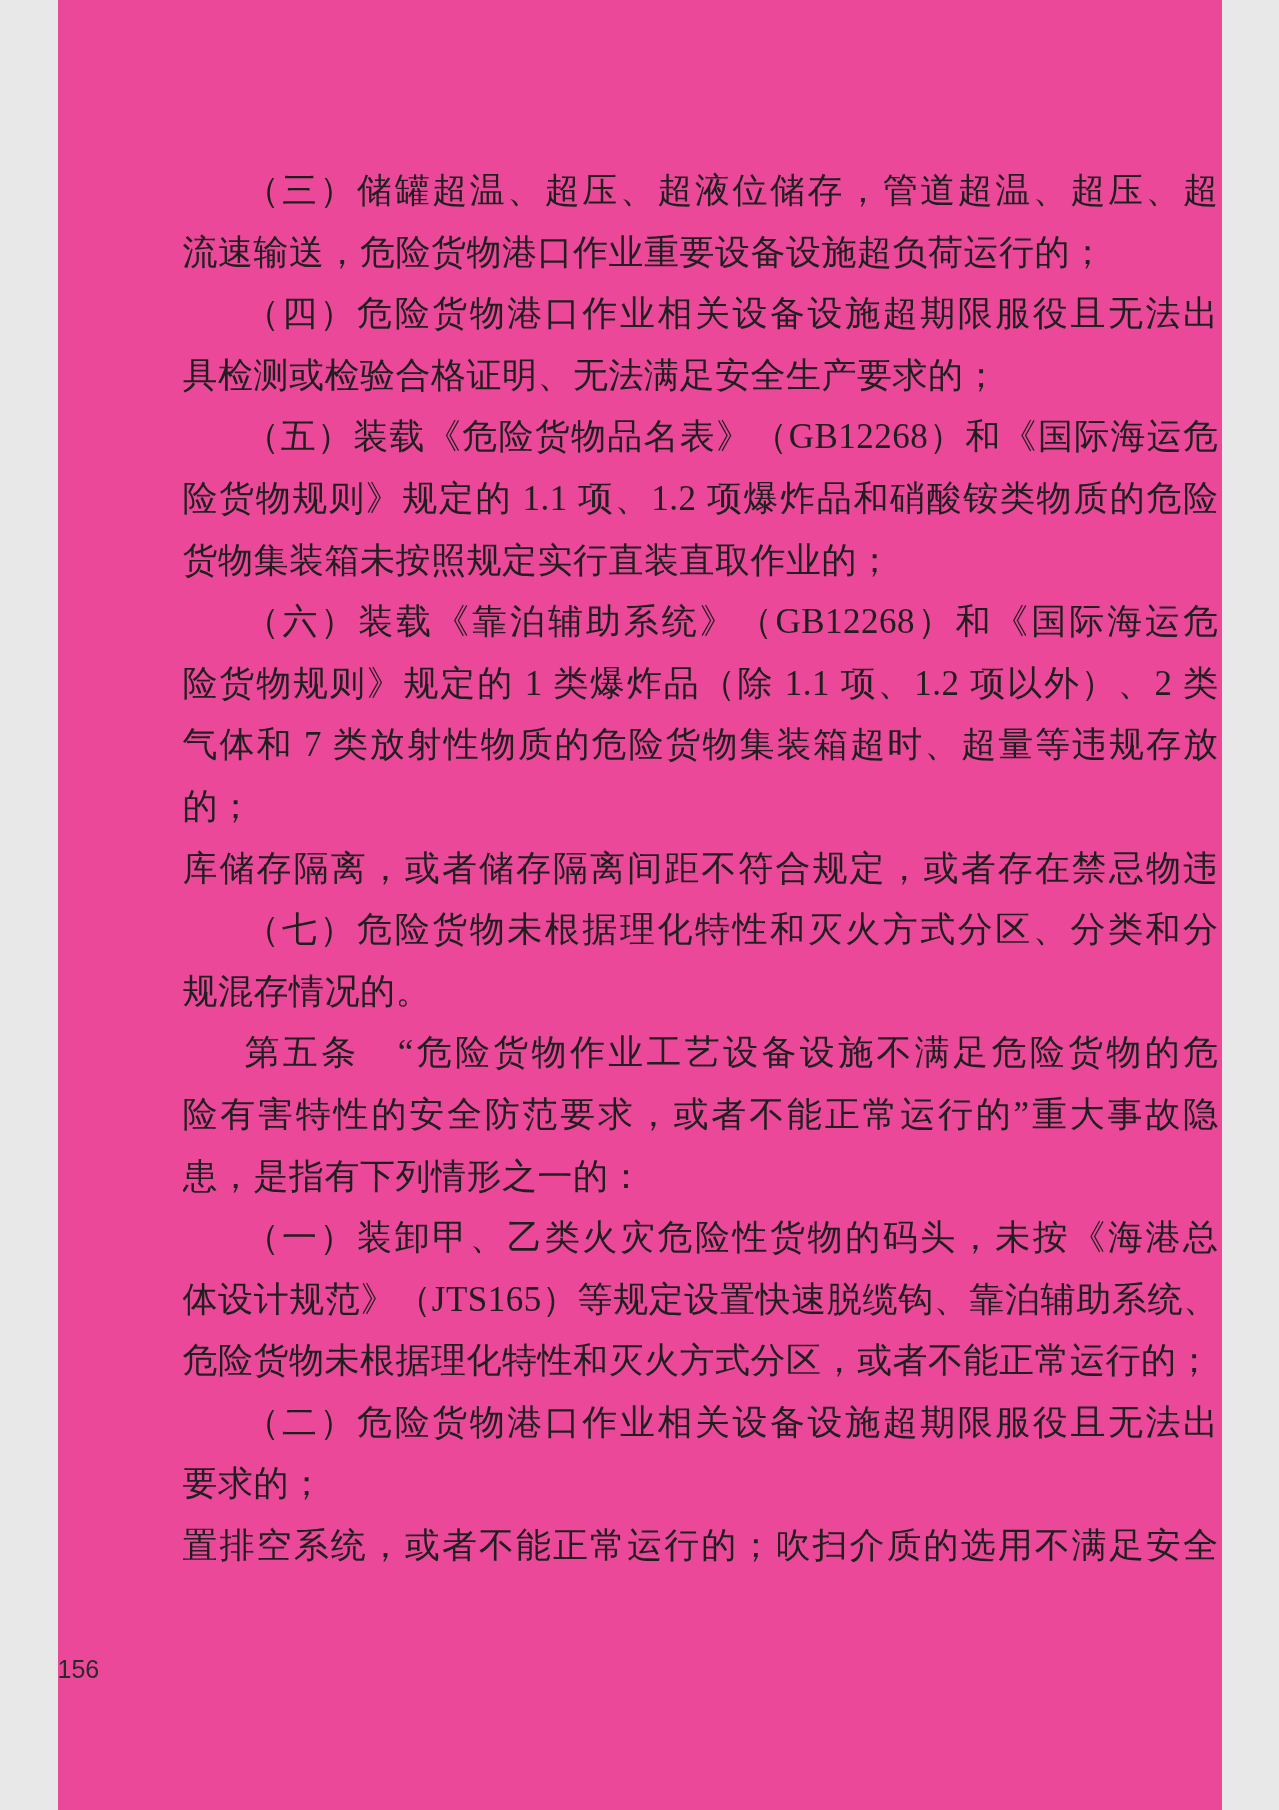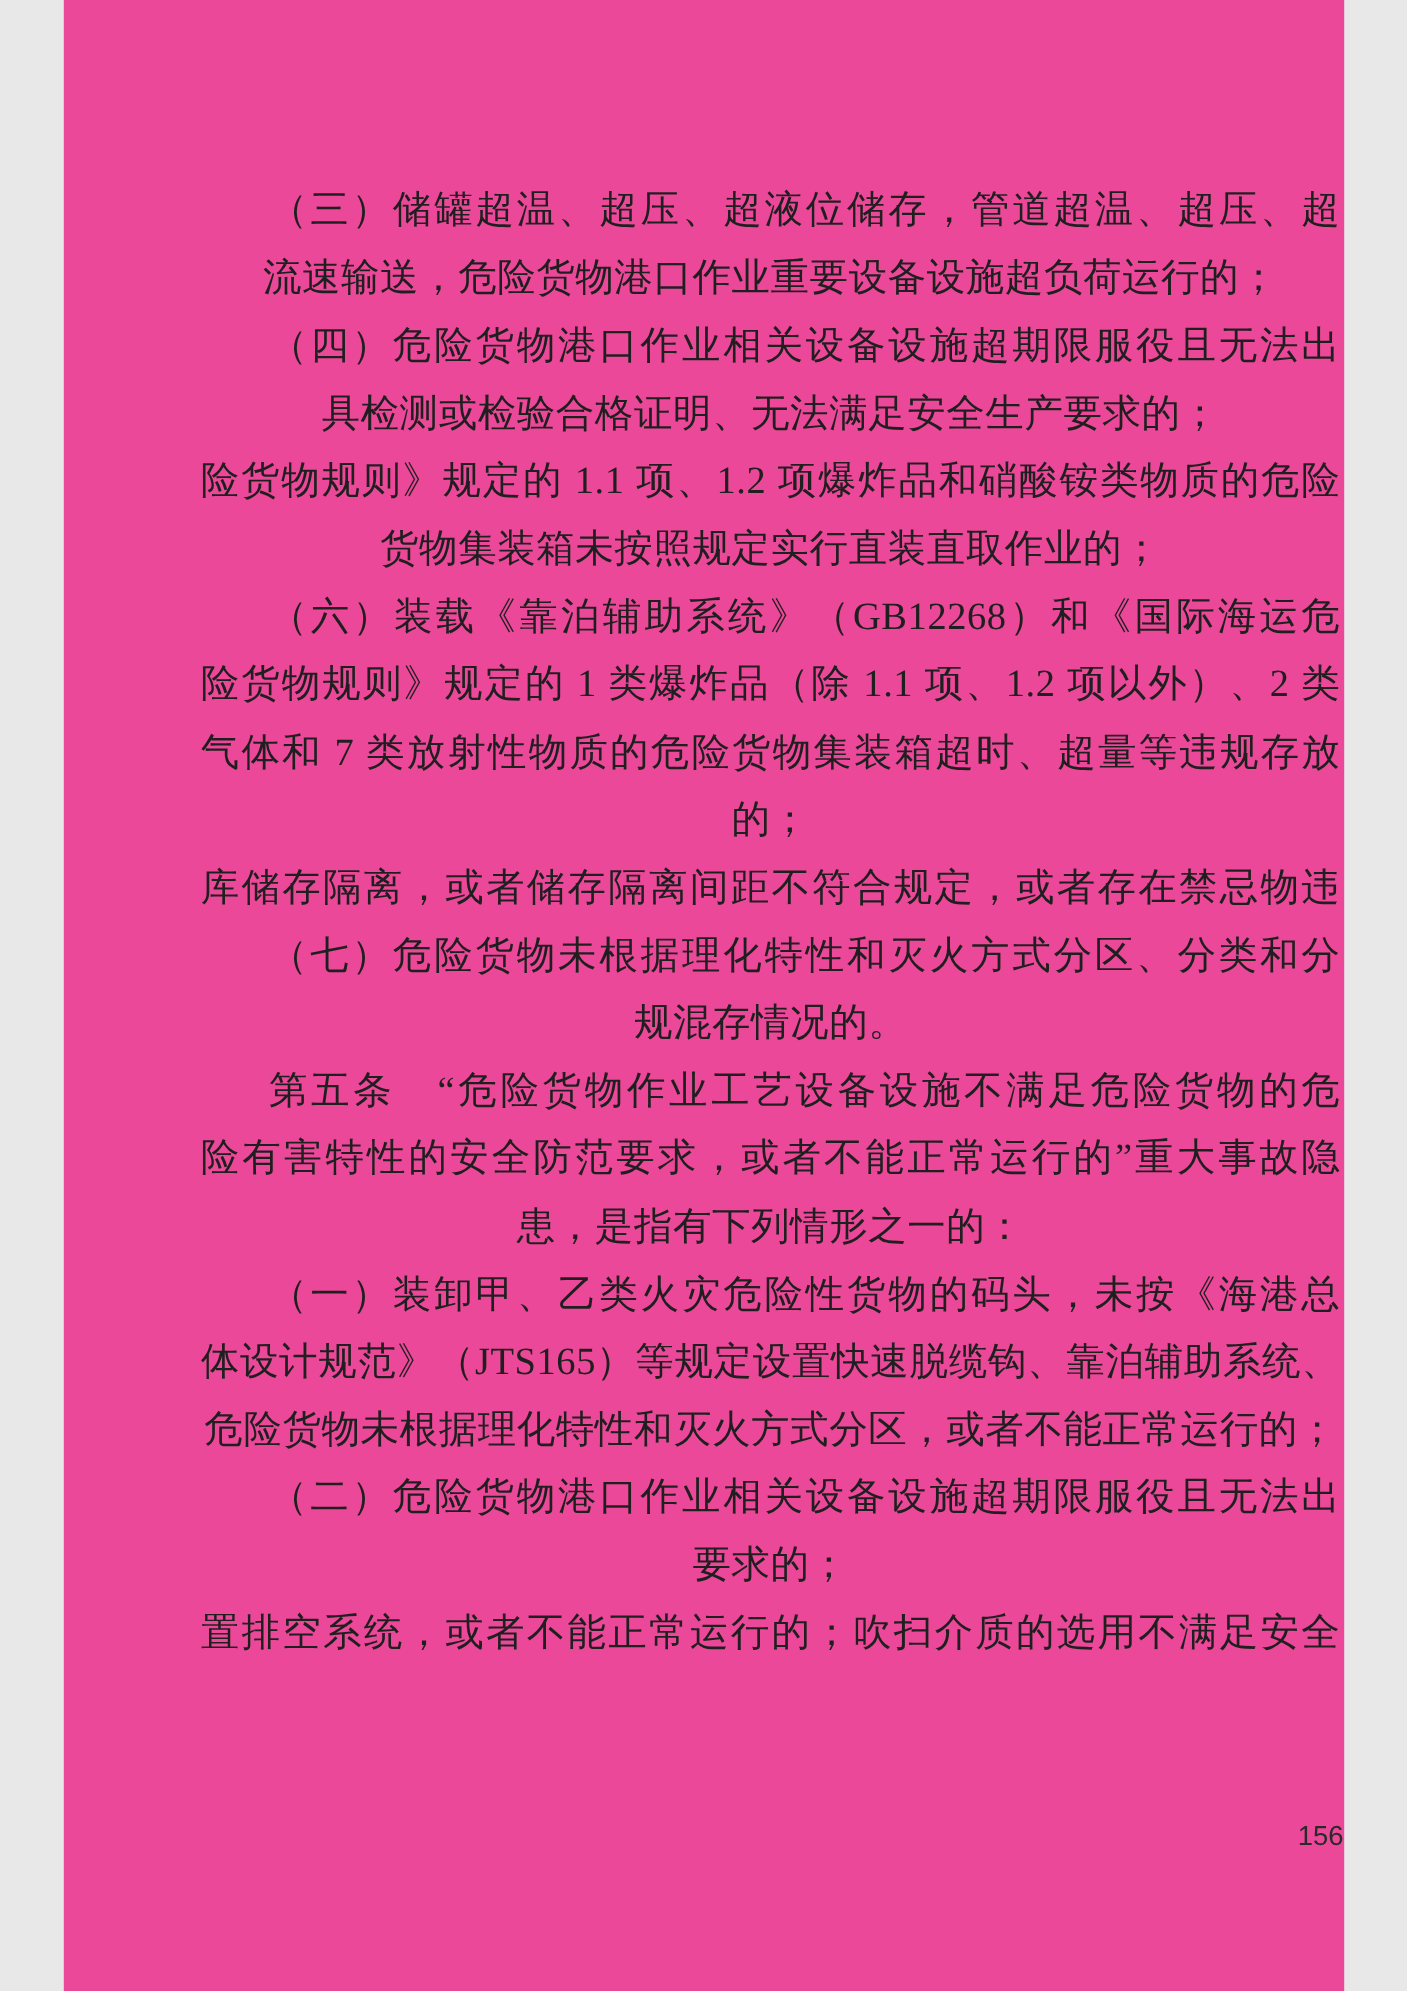--- a/index.html
+++ b/index.html
@@ -22,53 +22,54 @@
     top: 160px;
     width: 1036px;
     font-size: 35px;
     line-height: 61.6px;
     color: #1f1f1f;
     letter-spacing: 0.5px;
   }
   .line {
     height: 61.6px;
     overflow: hidden;
-    text-align: center;
+    text-align: left;
     white-space: normal;
   }
   .line.full {
     text-align: justify;
     text-align-last: justify;
   }
   .line.indent {
     padding-left: 62px;
   }
   .bold {
     font-weight: normal;
   }
   .page-number {
     position: absolute;
     top: 1655px;
     left: 0;
     width: 100%;
-    text-align: right;
+    text-align: left;
     font-family: "Liberation Sans", "DejaVu Sans", sans-serif;
     font-size: 25px;
     color: #2a2a2a;
   }
 </style>
 </head>
 <body>
 
 <div class="page">
   <div class="text-block">
       <div class="line full indent">（三）储罐超温、超压、超液位储存，管道超温、超压、超</div>
       <div class="line">流速输送，危险货物港口作业重要设备设施超负荷运行的；</div>
       <div class="line full indent">（四）危险货物港口作业相关设备设施超期限服役且无法出</div>
       <div class="line">具检测或检验合格证明、无法满足安全生产要求的；</div>
+      <div class="line full indent">（五）装载《危险货物品名表》（GB12268）和《国际海运危</div>
       <div class="line full">险货物规则》规定的 1.1 项、1.2 项爆炸品和硝酸铵类物质的危险</div>
       <div class="line">货物集装箱未按照规定实行直装直取作业的；</div>
       <div class="line full indent">（六）装载《靠泊辅助系统》（GB12268）和《国际海运危</div>
       <div class="line full">险货物规则》规定的 1 类爆炸品（除 1.1 项、1.2 项以外）、2 类</div>
       <div class="line full">气体和 7 类放射性物质的危险货物集装箱超时、超量等违规存放</div>
       <div class="line">的；</div>
       <div class="line full">库储存隔离，或者储存隔离间距不符合规定，或者存在禁忌物违</div>
       <div class="line full indent">（七）危险货物未根据理化特性和灭火方式分区、分类和分</div>
       <div class="line">规混存情况的。</div>
       <div class="line full indent"><span class="bold">第五条</span>　“危险货物作业工艺设备设施不满足危险货物的危</div>

